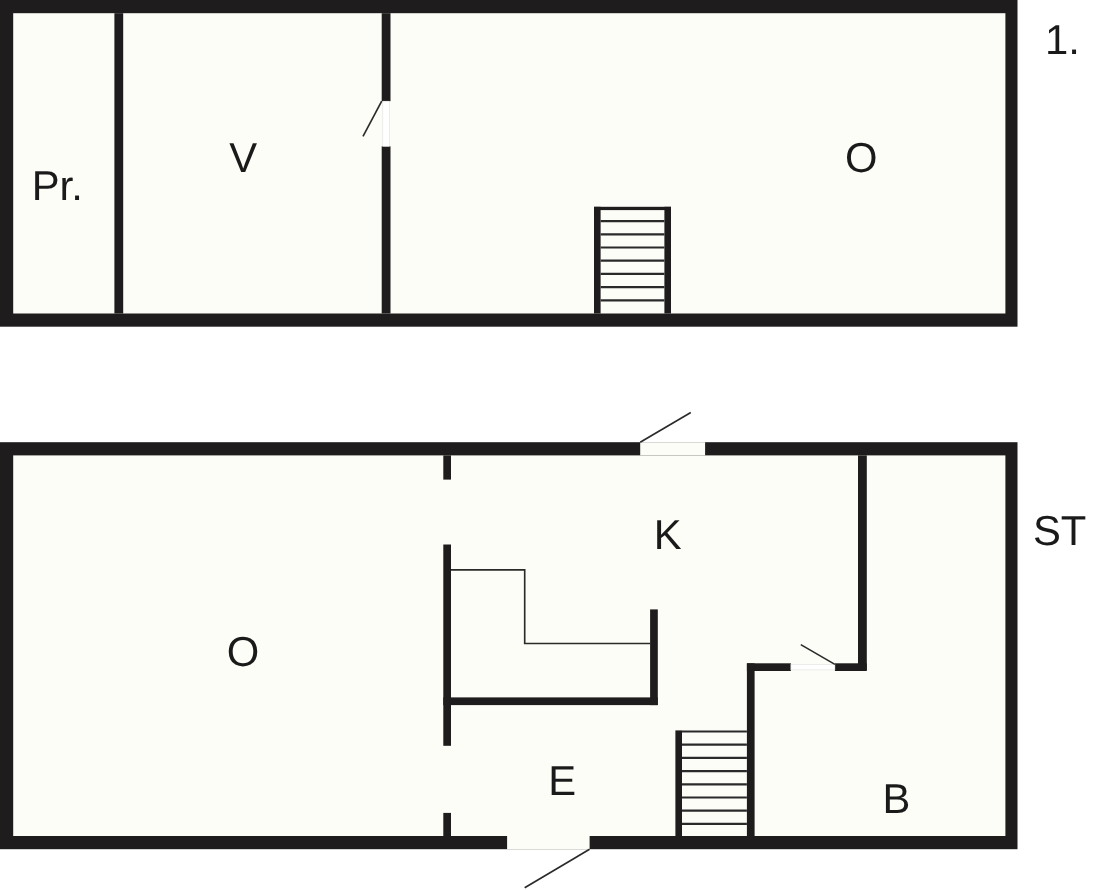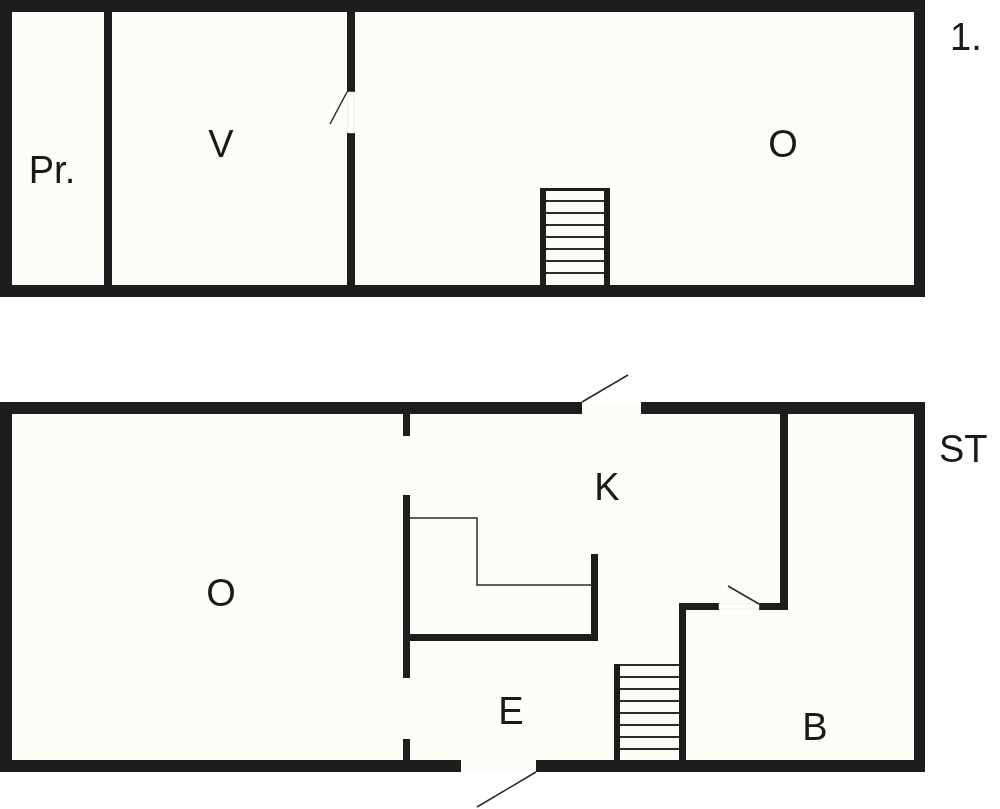--- a/index.html
+++ b/index.html
@@ -76,21 +76,21 @@
         <line x1="620" y1="713" x2="679" y2="713"></line>
         <line x1="620" y1="725" x2="679" y2="725"></line>
         <line x1="620" y1="737" x2="679" y2="737"></line>
         <line x1="620" y1="749" x2="679" y2="749"></line>
       </g>
     </g>
   </g>
 </svg>
 
 <div class="floor-label" style="left:950px; top:18px;">1.</div>
-<div class="floor-label" style="left:939px; top:430px;">ST</div>
+<div class="floor-label" style="left:939px; top:464px;">ST</div>
 
 <div class="label" style="left:52px; top:129px;margin-top:41px;">Pr.</div>
 <div class="label" style="left:221px; top:144px;">V</div>
 <div class="label" style="left:783px; top:144px;">O</div>
 
 <div class="label" style="left:221px; top:593px;">O</div>
 <div class="label" style="left:607px; top:487px;">K</div>
 <div class="label" style="left:511px; top:711px;">E</div>
 <div class="label" style="left:815px; top:727px;">B</div>
 

